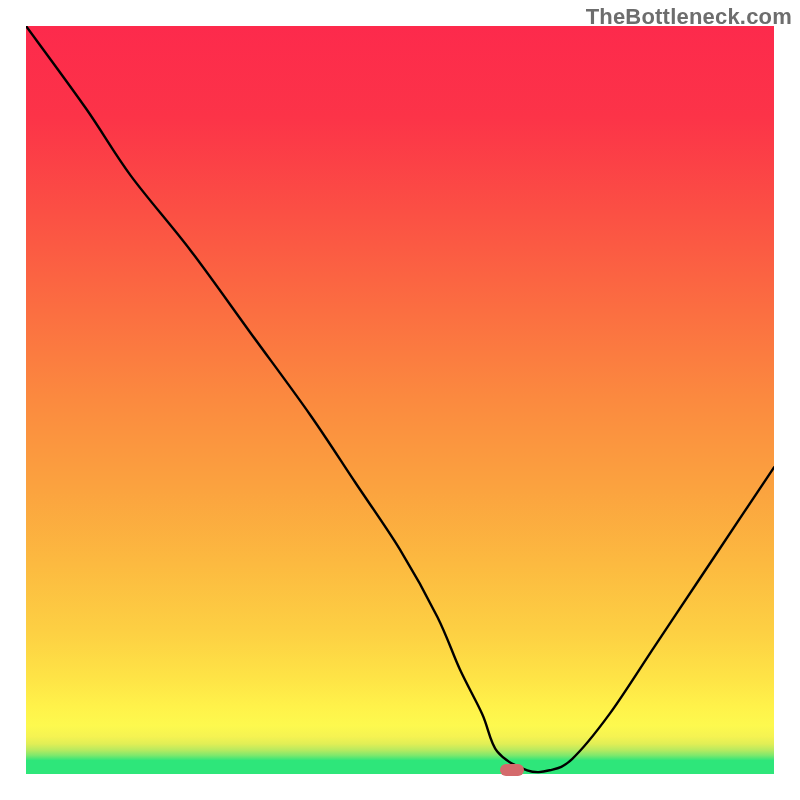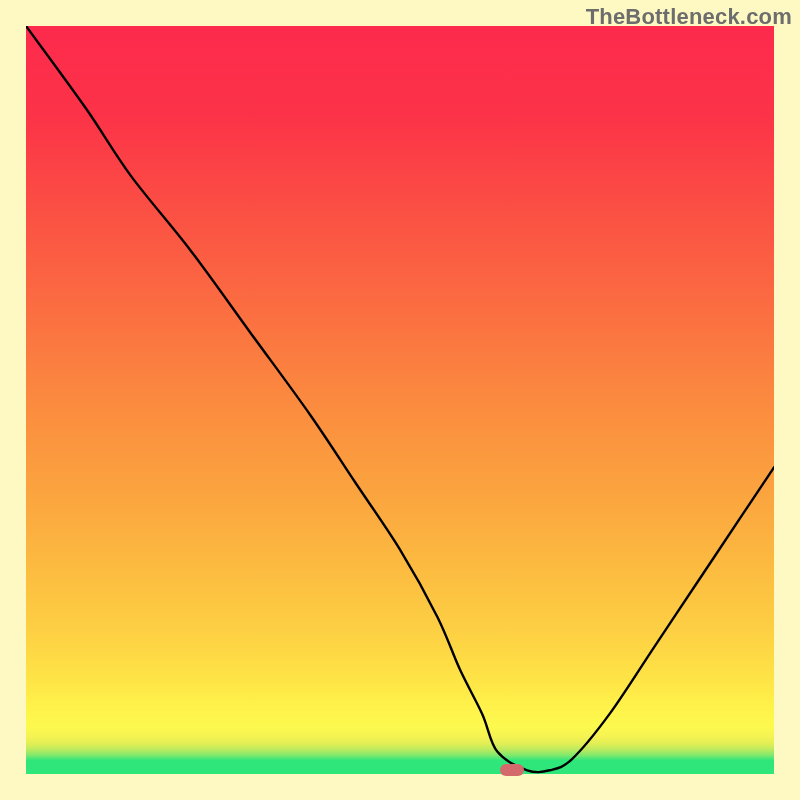--- a/index.html
+++ b/index.html
@@ -7,21 +7,21 @@
     padding: 0;
     width: 800px;
     height: 800px;
     background: #000;
     overflow: hidden;
   }
   .frame {
     position: relative;
     width: 800px;
     height: 800px;
-    background: #fef9c3;
+    background: #ffffff;
   }
   .plot {
     position: absolute;
     left: 26px;
     top: 26px;
     width: 748px;
     height: 748px;
     background: linear-gradient(to top,
       #2ee67a 0%,
       #2ee67a 1.8%,

